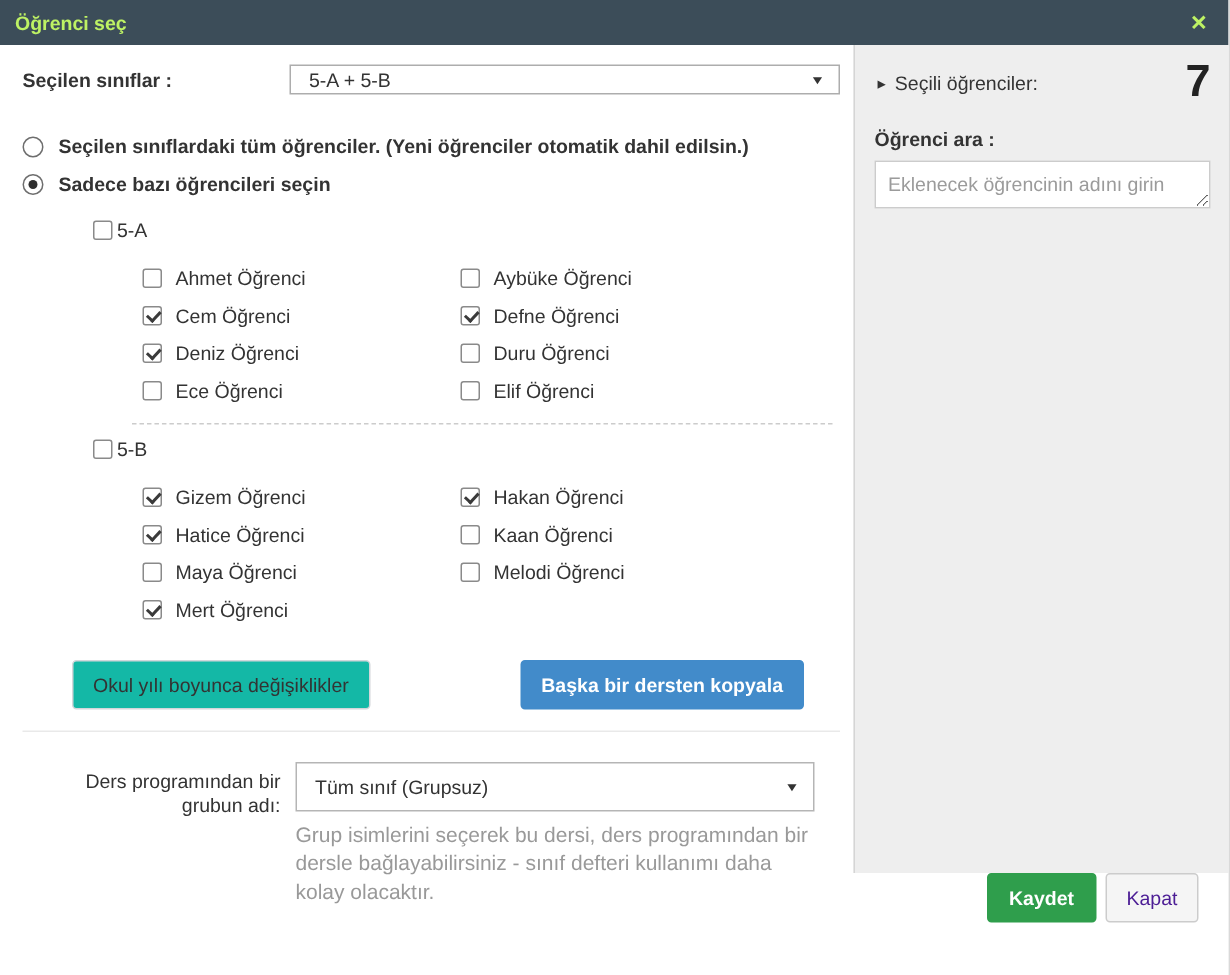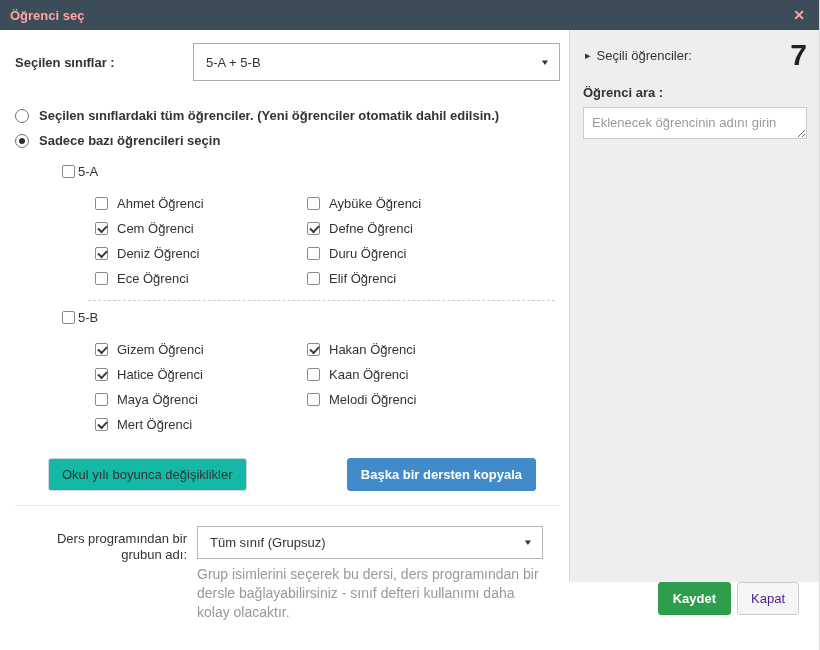--- a/index.html
+++ b/index.html
@@ -2,31 +2,31 @@
 <html style="--header-bg: #3c4d59; --primary-blue: #428bca; --success-green: #2f9e4c; --panel-bg: #eeeeee;"><head>
 <meta charset="utf-8">
 <style>
   * { box-sizing: border-box; margin: 0; padding: 0; }
   html, body { width: 820px; height: 650px; }
   body { font-family: "Liberation Sans", sans-serif; font-size: 13px; color: #333; background: #fff; }
 
   .modal { width: 820px; height: 650px; position: relative; background: #fff; border-right: 1px solid #d9d9d9; overflow: hidden; }
 
   
-  .hdr { height: 30px; background: var(--header-bg, #3c4d59); color: #fca5a5; display: flex; align-items: center; padding: 8px 10px; }
+  .hdr { height: 30px; background: var(--header-bg, #3c4d59); color: #bef264; display: flex; align-items: center; padding: 8px 10px; }
   .hdr-title { font-weight: bold; font-size: 13px; }
   .hdr-close { margin-left: auto; font-weight: bold; font-size: 14px; cursor: pointer; line-height: 1; padding: 2px 4px; }
 
   .body-row { display: flex; height: 620px; }
   .main { flex: 1; padding: 13px 9px 0 15px; background: #fff; }
 
   
   .class-row { display: flex; align-items: center; }
   .class-row .lbl { font-weight: bold; width: 178px; flex: none; }
-  .sel { flex: 1; height: 38px; border: 1px solid #adadad; background: #fff; display: flex; align-items: center; justify-content: space-between; padding: 0 10px 0 12px; cursor: pointer; }
+  .sel { flex: 1; height: 20px; border: 1px solid #adadad; background: #fff; display: flex; align-items: center; justify-content: space-between; padding: 0 10px 0 12px; cursor: pointer; }
   .caret { font-size: 8px; color: #333; transform: scaleX(1.3); }
 
   
   .radios { margin-top: 27px; }
   .radio-row { display: flex; align-items: center; gap: 10px; margin-bottom: 10px; cursor: pointer; }
   .radio { width: 14px; height: 14px; border: 1px solid #6e6e6e; border-radius: 50%; background: #fff; position: relative; flex: none; }
   .radio.on::after { content: ""; position: absolute; left: 3px; top: 3px; width: 6px; height: 6px; border-radius: 50%; background: #2f2f2f; }
   .radio-row .rlbl { font-weight: bold; }
 
   

